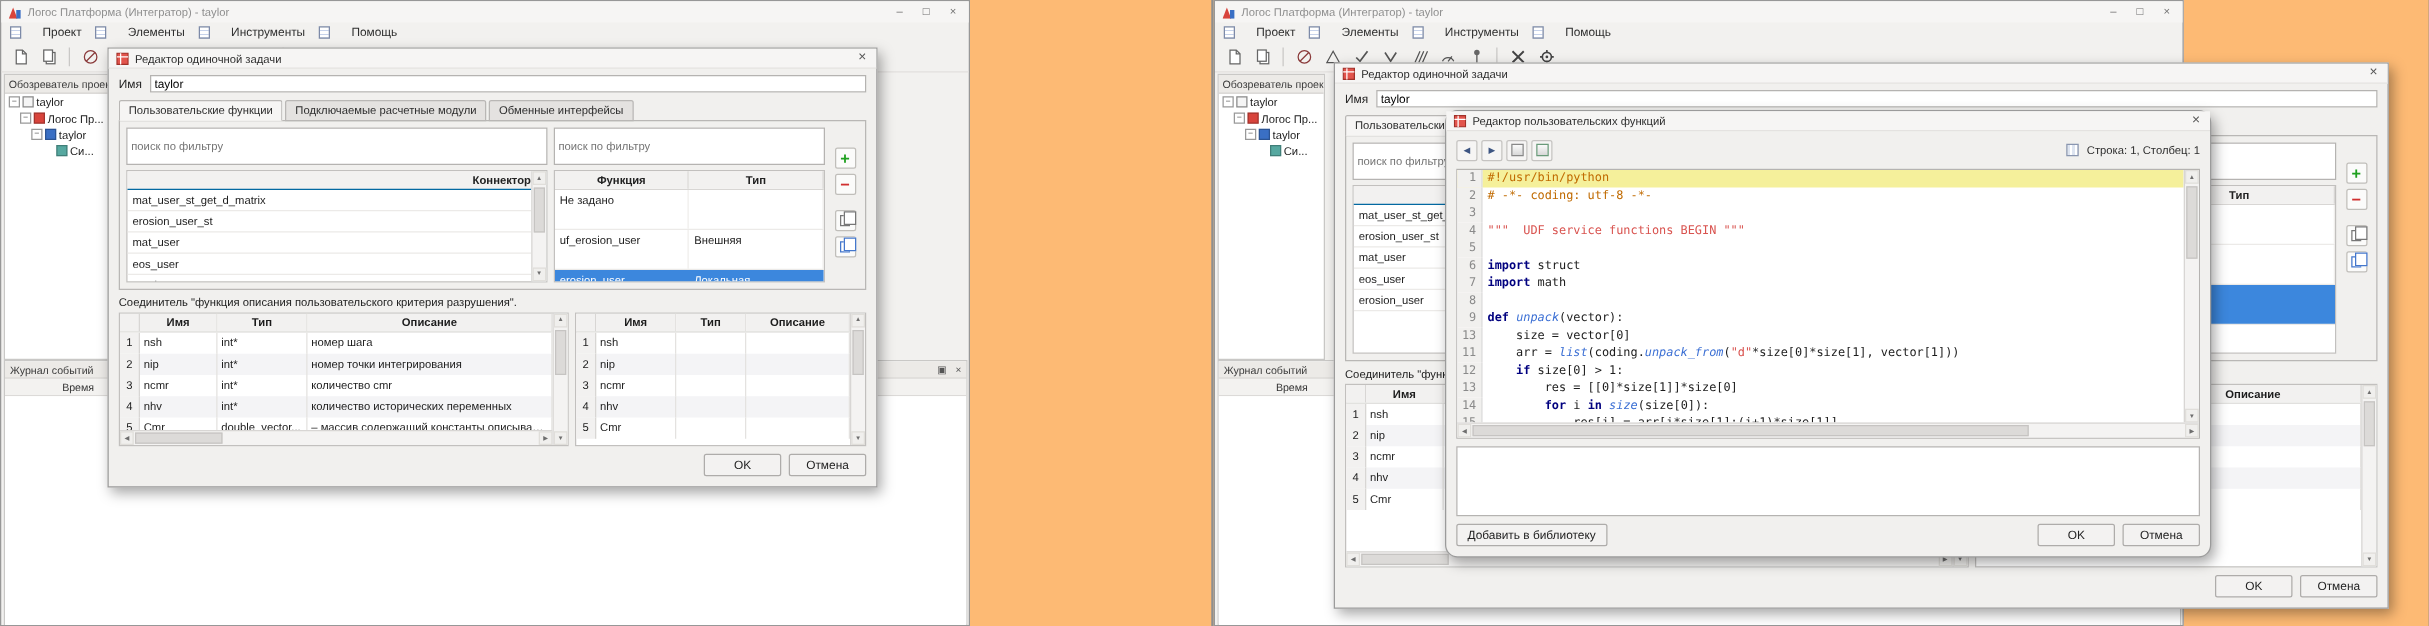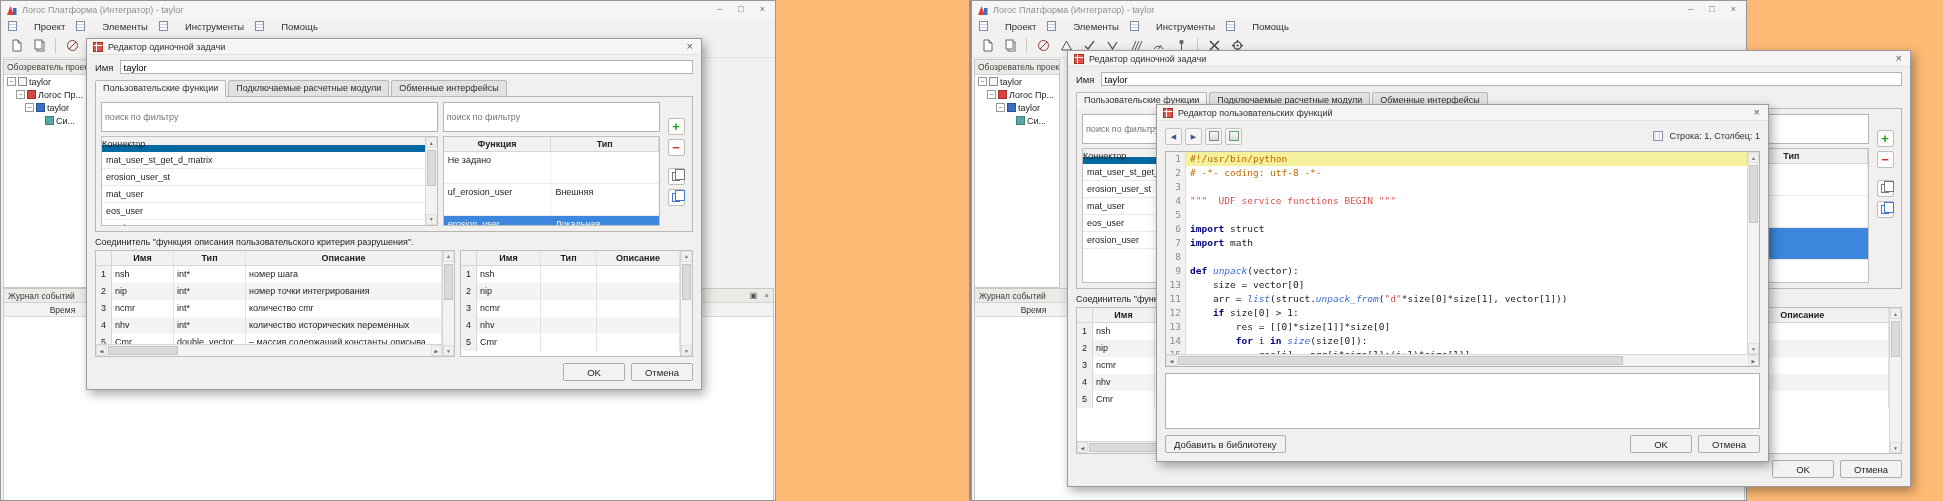--- a/index.html
+++ b/index.html
@@ -60,21 +60,21 @@
   .name-input { flex:1; height:14px; font-size:9.5px; border:1px solid #b5b3b1; background:#fff; padding:0 3px; font-family:"Liberation Sans", sans-serif; }
   .tabs { flex:none; display:flex; height:17px; align-items:flex-end; }
   .tab { font-size:9px; color:#2e2e2e; padding:2px 7px 3px; border:1px solid #b9b7b5; background:#e4e2e0; margin-right:2px; position:relative; top:1px; border-radius:2px 2px 0 0; white-space:nowrap; }
   .tab.active { background:#f6f5f4; border-bottom-color:#f1f0ee; z-index:2; }
   .panel-area { flex:1.15 1 0; min-height:0; border:1px solid #b9b7b5; background:#f1f0ee; padding:5px; display:flex; gap:5px; }
   .conn-panel { flex:1.55 1 0; min-width:0; display:flex; flex-direction:column; }
   .func-panel { flex:1 1 0; min-width:0; display:flex; flex-direction:column; }
   .filter-input { flex:none; height:14px; font-size:9px; border:1px solid #b5b3b1; background:#fff; padding:14px 3px; margin-bottom:4px; font-family:"Liberation Sans", sans-serif; min-width:0; }
   .gridbox { flex:1; min-height:0; display:flex; border:1px solid #c2c0be; background:#fff; }
   .grid-main { flex:1; min-width:0; display:flex; flex-direction:column; }
-  .conn-header { flex:none; height:15px; line-height:15px; background:#f2f1f0; border-bottom:7px solid #0369a1; font-size:9px; font-weight:normal; text-align:left; color:#222; }
+  .conn-header { flex:none; height:15px; line-height:15px; background:#f2f1f0; border-bottom:1px solid #0369a1; font-size:9px; font-weight:bold; text-align:right; color:#222; }
   .conn-rows { flex:1; overflow:hidden; }
   .conn-row { height:17px; line-height:17px; font-size:9px; color:#1c1c1c; padding:0 4px; border-bottom:1px solid #eceae8; white-space:nowrap; overflow:hidden; }
   .func-header { flex:none; display:flex; height:15px; border-bottom:1px solid #d8d6d4; }
   .fh { flex:1; text-align:center; font-size:9px; font-weight:bold; line-height:15px; background:#f2f1f0; border-right:1px solid #d8d6d4; color:#222; }
   .func-rows { flex:1; overflow:hidden; }
   .func-row { display:flex; height:32px; border-bottom:1px solid #eceae8; }
   .fc { flex:1; min-width:0; font-size:9px; line-height:16px; padding:0 4px; white-space:nowrap; overflow:hidden; border-right:1px solid #f0eeec; color:#1c1c1c; }
   .func-row.selected { background:#3c87dd; }
   .func-row.selected .fc { color:#fff; border-right-color:transparent; }
   .side-btns { flex:none; width:22px; display:flex; flex-direction:column; align-items:center; gap:4px; padding-top:16px; }
@@ -111,21 +111,21 @@
   .vscroll .track { flex:1; position:relative; }
   .vscroll .thumb { position:absolute; left:1px; right:1px; top:2px; height:36px; background:#dcdad8; border:1px solid #c6c4c2; }
   .vscroll .thumb.tall { height:58px; }
   .hscroll { height:12px; flex:none; background:#f4f3f2; border-top:1px solid #d8d6d4; display:flex; }
   .hscroll .arr { width:11px; flex:none; display:flex; align-items:center; justify-content:center; font-size:5px; color:#6e6e6e; background:#f0efed; border:1px solid #e0deda; }
   .htrack { flex:1; position:relative; }
   .hthumb { position:absolute; top:1px; bottom:1px; left:1px; width:70px; background:#dcdad8; border:1px solid #c6c4c2; }
   .hthumb.wide { width:78%; }
 
   
-  .code-dialog { left:185px; top:104px; width:613px; height:358px; z-index:10; }
+  .code-dialog { left:185px; top:88px; width:613px; height:358px; z-index:10;border-radius:10px; }
   .code-body { flex:1; min-height:0; display:flex; flex-direction:column; padding:4px 8px 8px; }
   .code-toolbar { flex:none; height:22px; display:flex; align-items:center; gap:3px; margin-bottom:4px; }
   .ct-btn { width:17px; height:17px; border:1px solid #c5c3c1; background:#f6f5f4; border-radius:2px; display:flex; align-items:center; justify-content:center; }
   .nav-glyph { font-size:7px; color:#3d5582; line-height:1; }
   .board-glyph { width:10px; height:10px; border:1px solid #888; background:linear-gradient(#fafafa,#d8d8d8); }
   .board-glyph.alt { border-color:#6a9a7a; }
   .ct-spacer { flex:1; }
   .status-icon { width:10px; height:10px; border:1px solid #8a96b0; background:repeating-linear-gradient(90deg,#dde4f0 0 2px,#fff 2px 4px); }
   .status-text { font-size:9px; color:#2e2e2e; margin-left:3px; }
   .editor { flex:1; min-height:0; border:1px solid #b5b3b1; background:#fff; display:flex; flex-direction:column; }
@@ -923,21 +923,21 @@
                 <div class="code-line hl"><span class="ln">1</span><span class="ct"><span class="tok-com">#!/usr/bin/python</span></span></div>
                 <div class="code-line"><span class="ln">2</span><span class="ct"><span class="tok-com"># -*- coding: utf-8 -*-</span></span></div>
                 <div class="code-line"><span class="ln">3</span><span class="ct"></span></div>
                 <div class="code-line"><span class="ln">4</span><span class="ct"><span class="tok-str">"""  UDF service functions BEGIN """</span></span></div>
                 <div class="code-line"><span class="ln">5</span><span class="ct"></span></div>
                 <div class="code-line"><span class="ln">6</span><span class="ct"><span class="tok-kw">import</span><span class="tok-pl"> struct</span></span></div>
                 <div class="code-line"><span class="ln">7</span><span class="ct"><span class="tok-kw">import</span><span class="tok-pl"> math</span></span></div>
                 <div class="code-line"><span class="ln">8</span><span class="ct"></span></div>
                 <div class="code-line"><span class="ln">9</span><span class="ct"><span class="tok-kw">def</span><span class="tok-pl"> </span><span class="tok-fn">unpack</span><span class="tok-pl">(vector):</span></span></div>
                 <div class="code-line"><span class="ln">13</span><span class="ct"><span class="tok-pl">    size = vector[0]</span></span></div>
-                <div class="code-line"><span class="ln">11</span><span class="ct"><span class="tok-pl">    arr = </span><span class="tok-fn">list</span><span class="tok-pl">(struct.</span><span class="tok-fn">unpack_from</span><span class="tok-pl">(</span><span class="tok-str">"d"</span><span class="tok-pl">*size[0]*size[1], vector[1]))</span></span></div>
+                <div class="code-line"><span class="ln">11</span><span class="ct"><span class="tok-pl">    arr = </span><span class="tok-fn">list</span><span class="tok-pl">(coding.</span><span class="tok-fn">unpack_from</span><span class="tok-pl">(</span><span class="tok-str">"d"</span><span class="tok-pl">*size[0]*size[1], vector[1]))</span></span></div>
                 <div class="code-line"><span class="ln">12</span><span class="ct"><span class="tok-pl">    </span><span class="tok-kw">if</span><span class="tok-pl"> size[0] &gt; 1:</span></span></div>
                 <div class="code-line"><span class="ln">13</span><span class="ct"><span class="tok-pl">        res = [[0]*size[1]]*size[0]</span></span></div>
                 <div class="code-line"><span class="ln">14</span><span class="ct"><span class="tok-pl">        </span><span class="tok-kw">for</span><span class="tok-pl"> i </span><span class="tok-kw">in</span><span class="tok-pl"> </span><span class="tok-fn">size</span><span class="tok-pl">(size[0]):</span></span></div>
                 <div class="code-line"><span class="ln">15</span><span class="ct"><span class="tok-pl">            res[i] = arr[i*size[1]:(i+1)*size[1]]</span></span></div>
               </div>
             <div class="vscroll">
               <span class="arr">▲</span>
               <span class="track">
                   <span class="thumb tall"></span>
                 </span>

